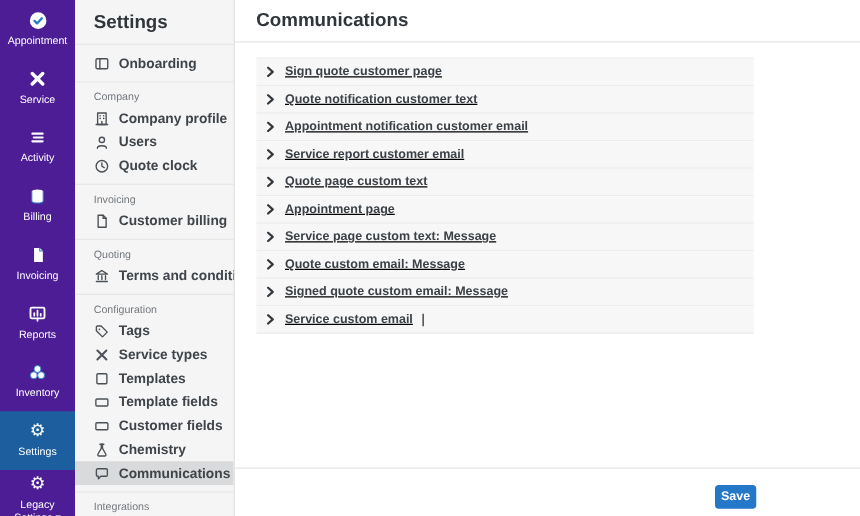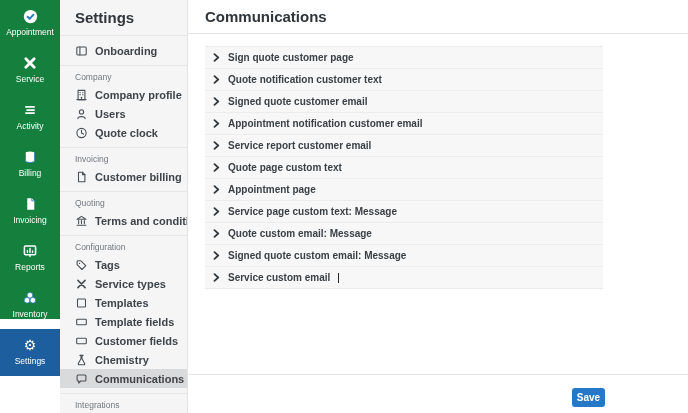--- a/index.html
+++ b/index.html
@@ -4,22 +4,22 @@
 <style>
   * { box-sizing: border-box; }
   html,body { margin:0; padding:0; }
   body {
     width:688px; height:413px; position:relative; overflow:hidden;
     background:#fff; font-family:"Liberation Sans", sans-serif;
     -webkit-font-smoothing:antialiased;
   }
   
   .pnav {
-    position:absolute; left:0; top:0; width:60px; height:319px;
-    background:#15803d; display:flex; flex-direction:column;
+    position:absolute; left:0; top:0; width:60px; height:413px;
+    background:#4c1d95; display:flex; flex-direction:column;
   }
   .pnav-item {
     height:47px; flex:0 0 47px; display:flex; flex-direction:column;
     align-items:center; justify-content:center; gap:3px; color:#fff; cursor:pointer;
   }
   .pnav-item.selected { background:#1d5f9e; }
   .pnav-icon { height:16px; display:flex; align-items:center; justify-content:center; }
   .pnav-glyph { font-family:"DejaVu Sans", sans-serif; font-size:14px; line-height:14px; color:#fff; }
   .pnav-label { font-size:8.5px; line-height:1.35; text-align:center; padding:0 2px; }
   
@@ -38,21 +38,21 @@
     height:19px; display:flex; align-items:center; gap:7px;
     padding-left:15px; font-size:11px; font-weight:600; color:#3e4449; cursor:pointer;
     white-space:nowrap;
   }
   .snav-item.selected { background:#d9dadb; }
   .snav-icon { width:13px; height:12px; display:flex; align-items:center; justify-content:center; flex:0 0 13px; }
   
   .main { position:absolute; left:188px; top:0; width:500px; height:413px; background:#fff; }
   .main-title { position:absolute; left:17px; top:8px; font-size:15px; font-weight:bold; color:#2f353a; }
   .title-divider { position:absolute; left:0; top:33px; width:500px; height:0; border-top:1px solid #e6e6e7; }
-  .accordion { position:absolute; left:17px; top:46px; width:398px; border-top:1px solid #ececee; }
+  .accordion { position:absolute; left:17px; top:46px; width:398px; border-top:1px solid #ececee;text-decoration:underline; }
   .acc-row {
     height:22px; background:#f7f7f8; border-bottom:1px solid #ececee;
     display:flex; align-items:center; padding-left:8px; gap:8px;
     font-size:10px; font-weight:600; color:#3a4045; cursor:pointer;
   }
   .acc-chevron { display:flex; align-items:center; }
   .text-caret { display:inline-block; width:1px; height:10px; background:#24282c; margin-left:1px; vertical-align:middle; }
   .footer-divider { position:absolute; left:0; top:374px; width:500px; height:0; border-top:1px solid #e6e6e7; }
   .save-btn {
     position:absolute; left:384px; top:388px; width:33px; height:19px;
@@ -293,28 +293,20 @@
           </svg>
         </span>
         <span>Quote notification customer text</span>
       </div>
       <div class="acc-row">
         <span class="acc-chevron">
           <svg width="7" height="9" viewBox="0 0 7 9" fill="none">
             <path d="M1.5 1.2 L5.2 4.5 L1.5 7.8" stroke="#33383c" stroke-width="1.8" stroke-linecap="round" stroke-linejoin="round"></path>
           </svg>
         </span>
-        <span>Signed quote customer email</span>
-      </div>
-      <div class="acc-row">
-        <span class="acc-chevron">
-          <svg width="7" height="9" viewBox="0 0 7 9" fill="none">
-            <path d="M1.5 1.2 L5.2 4.5 L1.5 7.8" stroke="#33383c" stroke-width="1.8" stroke-linecap="round" stroke-linejoin="round"></path>
-          </svg>
-        </span>
         <span>Appointment notification customer email</span>
       </div>
       <div class="acc-row">
         <span class="acc-chevron">
           <svg width="7" height="9" viewBox="0 0 7 9" fill="none">
             <path d="M1.5 1.2 L5.2 4.5 L1.5 7.8" stroke="#33383c" stroke-width="1.8" stroke-linecap="round" stroke-linejoin="round"></path>
           </svg>
         </span>
         <span>Service report customer email</span>
       </div>

